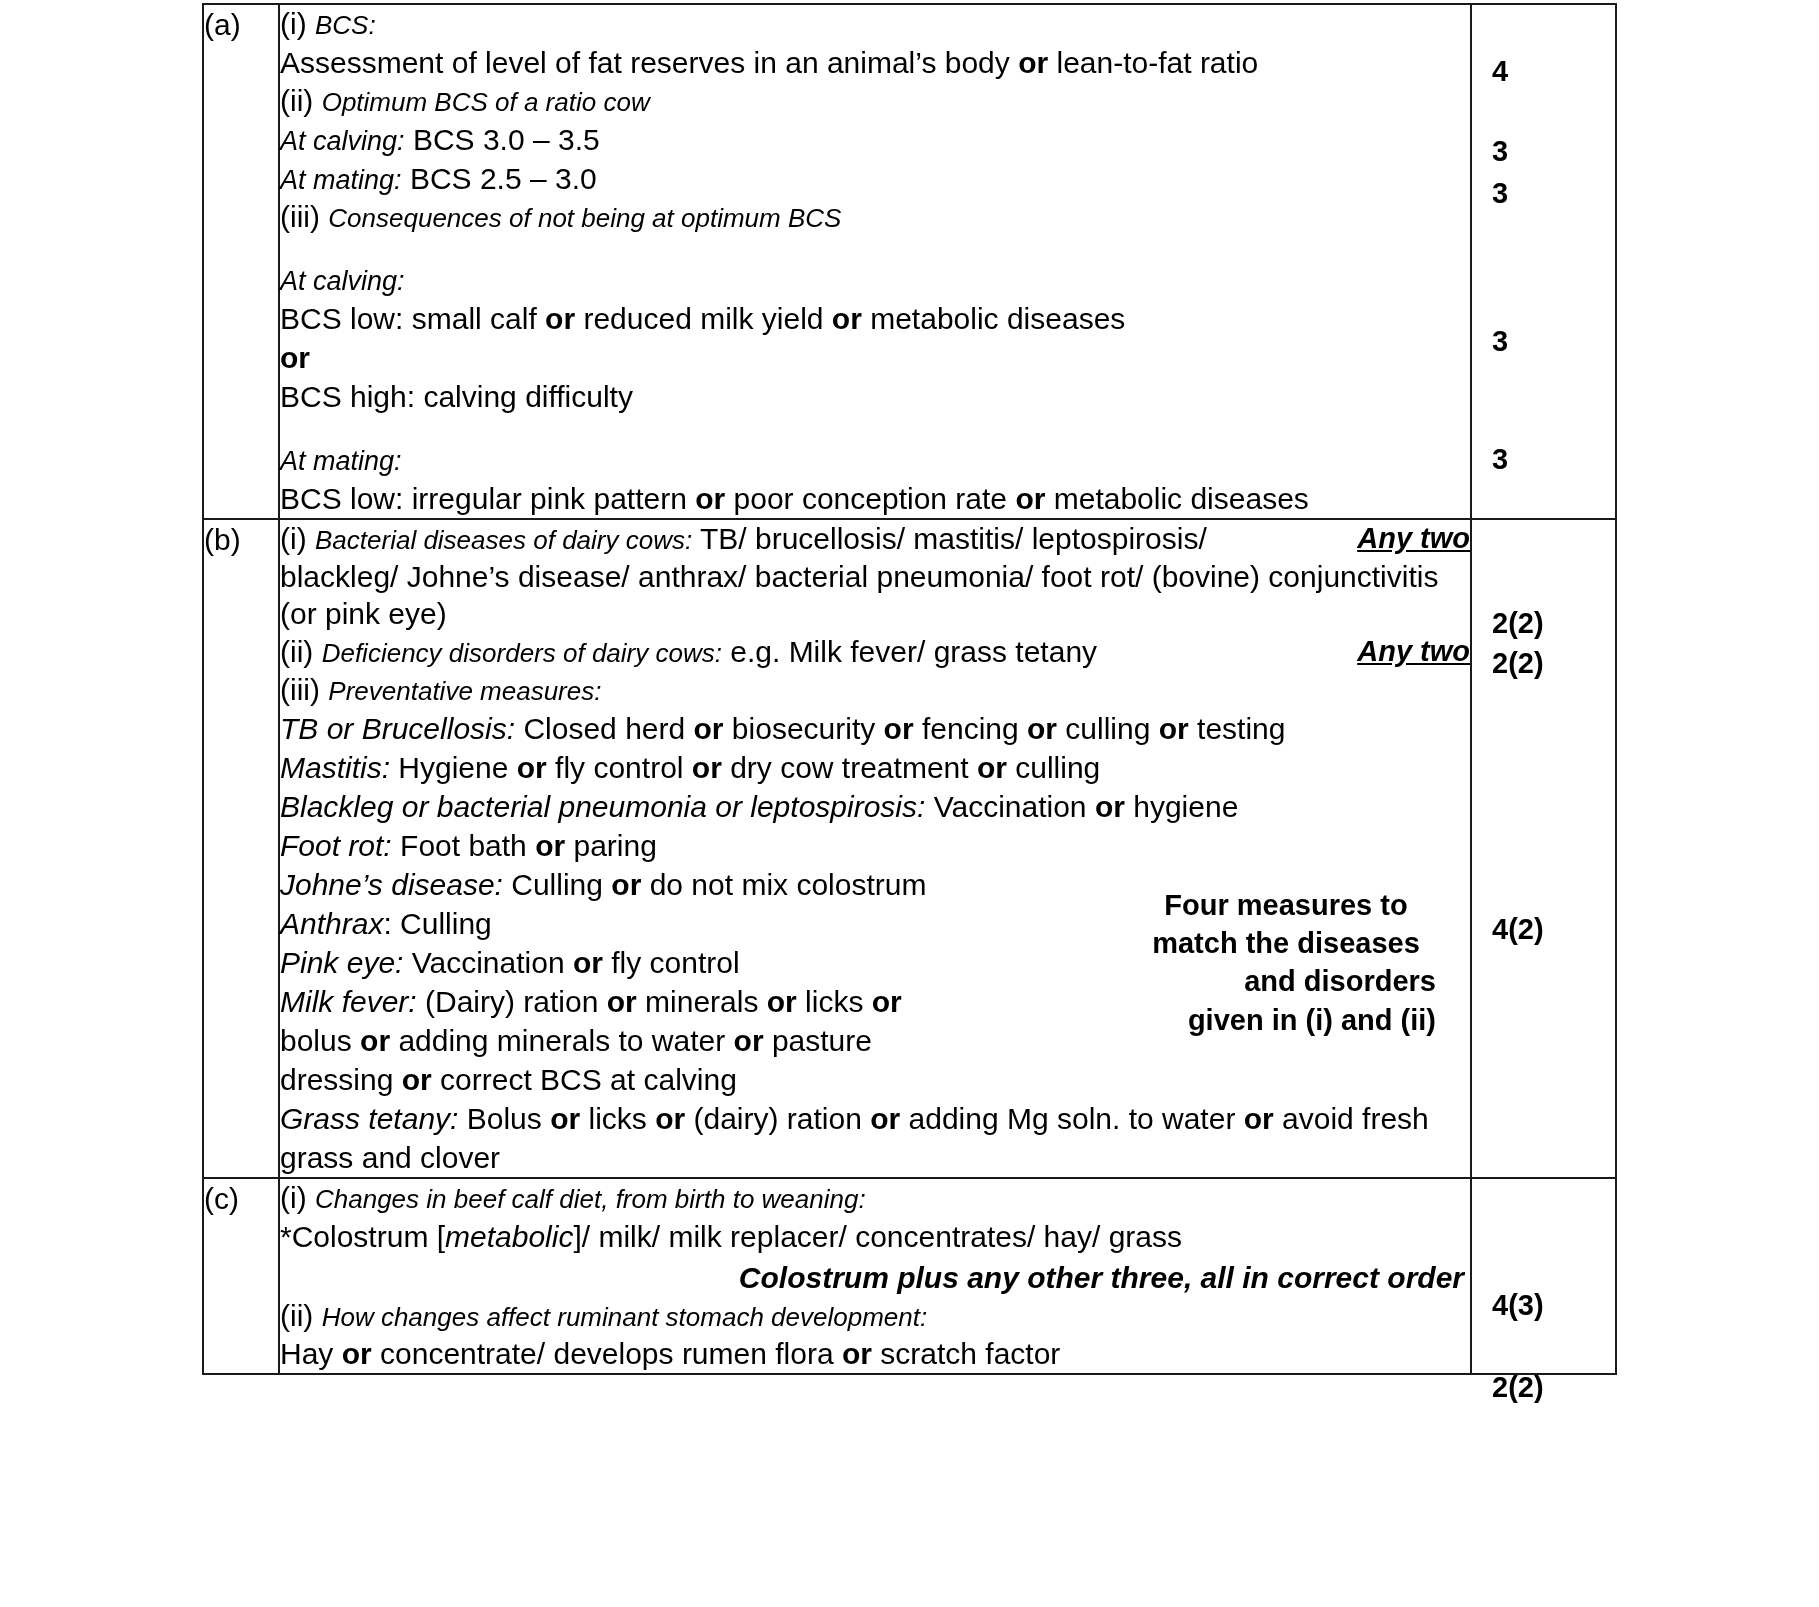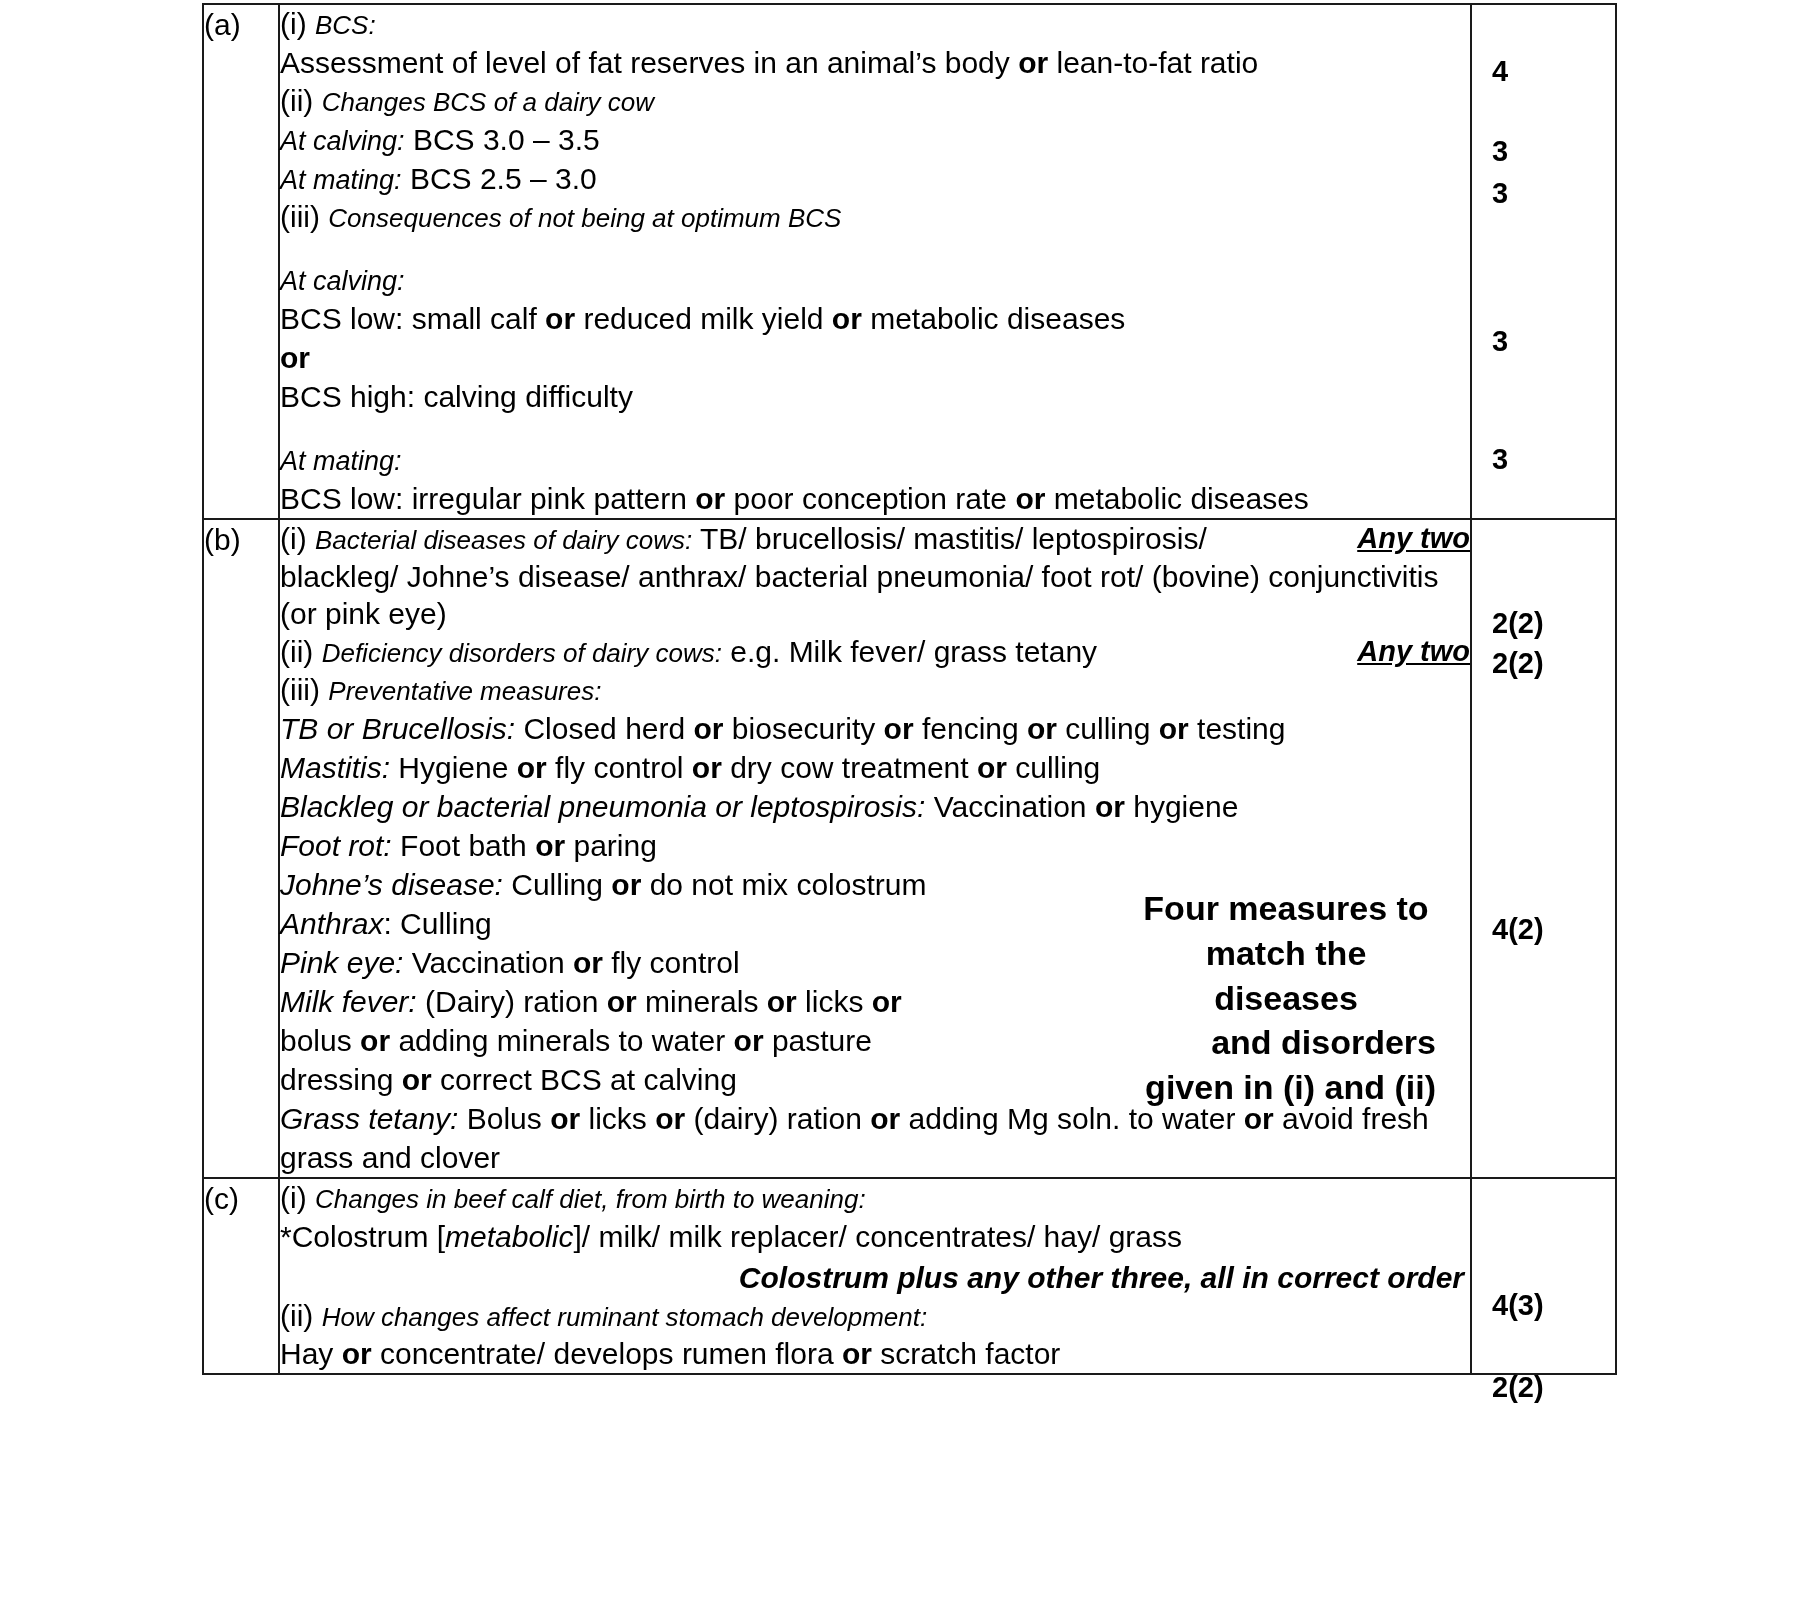--- a/index.html
+++ b/index.html
@@ -99,21 +99,21 @@
   }
 
   
   .float-note {
     position: absolute;
     right: 34px;
     top: 366px;
     width: 300px;
     text-align: right;
     font-weight: bold;
-    font-size: 34px;
+    font-size: 29px;
     line-height: 1.32;
   }
   .float-note .fn-l {
     display: block;
   }
   .float-note .fn-l.l1,
   .float-note .fn-l.l2 { text-align: center; }
 
   
   .mark {
@@ -137,21 +137,21 @@
     <tbody>
 
       <tr>
         <td class="label-cell">(a)</td>
         <td class="body-cell">
 
           <div class="line sub-head"><span>(i)</span> <span class="it">BCS:</span></div>
 
           <div class="line"><span>Assessment of level of fat reserves in an animal’s body </span><span class="bd">or</span><span> lean-to-fat ratio</span></div>
 
-          <div class="line sub-head"><span>(ii)</span> <span class="it">Changes BCS of a dairy cow</span></div>
+          <div class="line sub-head"><span>(ii)</span> <span class="it">Optimum BCS of a ratio cow</span></div>
 
           <div class="line"><span class="it" style="font-size:27px">At calving:</span><span> BCS 3.0 – 3.5</span></div>
 
           <div class="line"><span class="it" style="font-size:27px">At mating:</span><span> BCS 2.5 – 3.0</span></div>
 
           <div class="line sub-head"><span>(iii)</span> <span class="it">Consequences of not being at optimum BCS</span></div>
 
           <div class="line it" style="font-size:27px">At calving:</div>
 
           <div class="line"><span>BCS low: small calf </span><span class="bd">or</span><span> reduced milk yield </span><span class="bd">or</span><span> metabolic diseases</span></div>

